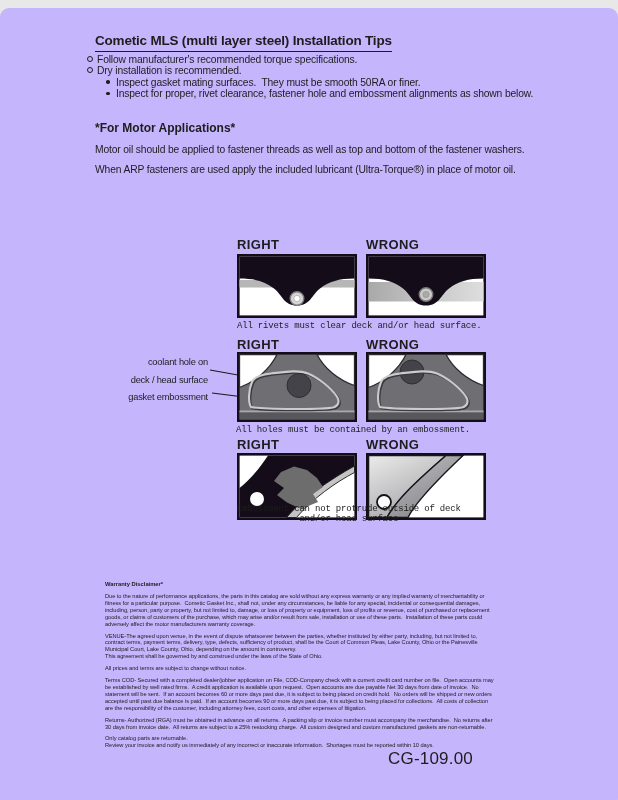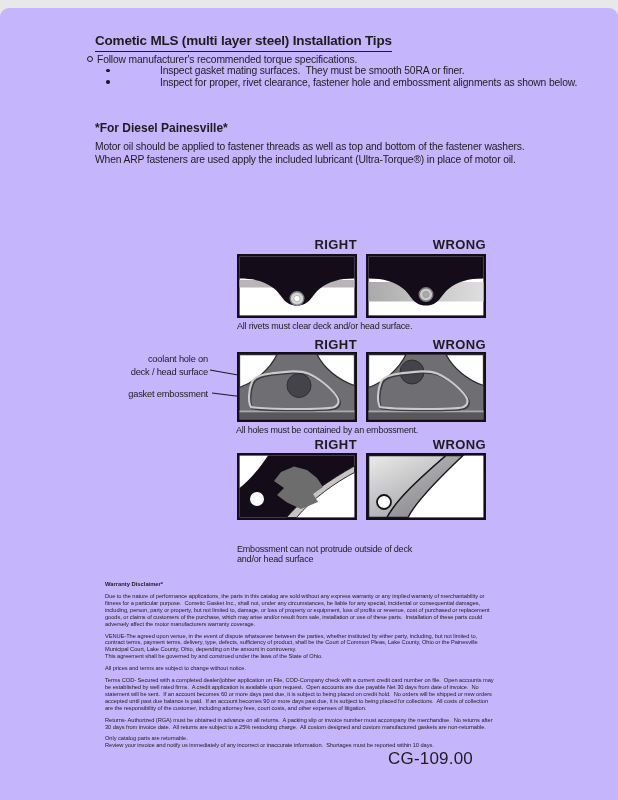--- a/index.html
+++ b/index.html
@@ -8,65 +8,69 @@
     font-family:"Liberation Sans",sans-serif;color:#1d1d1d;overflow:hidden;border-radius:9px;
   }
   .abs{position:absolute;}
   
   .title{
     left:95px;top:25px;font-size:13.5px;font-weight:bold;letter-spacing:-0.2px;
     border-bottom:1.7px solid #1d1d1d;padding-bottom:2.5px;white-space:pre;
   }
   .tips{left:87px;top:45px;}
   .tip-row{display:flex;align-items:flex-end;height:11.6px;font-size:10.3px;letter-spacing:-0.15px;white-space:pre;}
-  .tip-row.sub{margin-left:19px;gap:44px;}
+  .tip-row.sub{margin-left:19px;}
   .marker{flex:0 0 10px;display:flex;align-items:center;height:11.6px;}
   .ring{width:4px;height:4px;border:1px solid #1d1d1d;border-radius:50%;}
   .dot{width:3.6px;height:3.6px;background:#1d1d1d;border-radius:50%;}
   
   .diesel-h{left:95px;top:113px;font-size:12px;font-weight:bold;white-space:pre;}
-  .body-p{font-size:10.3px;line-height:13px;letter-spacing:-0.15px;white-space:pre;}
+  .body-p{font-size:10.3px;line-height:20px;letter-spacing:-0.15px;white-space:pre;}
   .p1{left:95px;top:132px;}
   .p2{left:95px;top:162px;}
   .p3{left:95px;top:204px;}
   
-  .hdr{width:120px;text-align:right;font-size:13px;font-weight:600;letter-spacing:0.4px;white-space:pre;}
-  .caption{font-size:9px;font-weight:500;letter-spacing:-0.2px;line-height:10.3px;white-space:pre;}
+  .hdr{width:120px;text-align:left;font-size:13px;font-weight:600;letter-spacing:0.4px;white-space:pre;}
+  .caption{font-size:9px;font-weight:500;letter-spacing:-0.2px;line-height:10.3px;white-space:pre;font-family:Liberation Mono, monospace;}
   .panel{width:120px;}
-  .dlabel{font-size:9.3px;line-height:13px;letter-spacing:-0.2px;text-align:right;white-space:pre;}
+  .dlabel{font-size:9.3px;line-height:18px;letter-spacing:-0.2px;text-align:right;white-space:pre;}
   
   .legal{left:105px;top:573px;width:460px;}
   .legal h4{margin:0 0 6px 0;font-size:5.8px;font-weight:bold;}
   .legal p{margin:0 0 5px 0;font-size:5.7px;line-height:6.9px;letter-spacing:-0.05px;white-space:pre;}
   .pagenum{left:388px;top:741px;font-size:17px;letter-spacing:0.2px;white-space:pre;}
   svg{display:block;}
 </style>
 </head>
 <body>
 
 <div class="page">
 
   <div class="abs title">Cometic MLS (multi layer steel) Installation Tips</div>
 
   <div class="abs tips">
     <div class="tip-row">
       <span class="marker"><span class="ring"></span></span>
       <span>Follow manufacturer's recommended torque specifications.</span>
     </div>
+    <div class="tip-row">
+      <span class="marker"><span class="ring"></span></span>
+      <span>Dry installation is recommended.</span>
+    </div>
     <div class="tip-row sub">
       <span class="marker"><span class="dot"></span></span>
       <span>Inspect gasket mating surfaces.  They must be smooth 50RA or finer.</span>
     </div>
     <div class="tip-row sub">
       <span class="marker"><span class="dot"></span></span>
       <span>Inspect for proper, rivet clearance, fastener hole and embossment alignments as shown below.</span>
     </div>
   </div>
 
-  <div class="abs diesel-h">*For Diesel Painesville*</div>
+  <div class="abs diesel-h">*For Motor Applications*</div>
   <div class="abs body-p p1">Motor oil should be applied to fastener threads as well as top and bottom of the fastener washers.
 When ARP fasteners are used apply the included lubricant (Ultra-Torque®) in place of motor oil.</div>
 
   <div class="abs hdr" style="left:237px;top:229px;">RIGHT</div>
   <div class="abs hdr" style="left:366px;top:229px;">WRONG</div>
 
   <svg class="abs panel" style="left:237px;top:246px;" width="120" height="64" viewBox="0 0 120 64">
     <rect x="1.3" y="1.3" width="117.4" height="61.4" fill="#ffffff" stroke="#140c18" stroke-width="2.6"></rect>
     <rect x="2.5" y="26" width="115" height="7.5" fill="#b6b6b6"></rect>
     <path d="M2.5,2.5 H117.5 V24.5 C102,24.5 92,27.5 83,34.5 C74.5,41 73.5,51.5 60,51.5 C46.5,51.5 45.5,41 37,34.5 C28,27.5 18,24.5 2.5,24.5 Z" fill="#140c18"></path>
@@ -148,21 +152,21 @@
         <stop offset="0" stop-color="#bcbcc0"></stop>
           <stop offset="1" stop-color="#7e7e83"></stop>
       </linearGradient>
     </defs>
     <rect x="1.3" y="1.3" width="117.4" height="64.4" fill="#ffffff" stroke="#140c18" stroke-width="2.6"></rect>
     <path d="M2.5,2.5 H80 C53,26 31,46 21,64.5 H2.5 Z" fill="url(#g-r3)" stroke="#17171b" stroke-width="1.5"></path>
     <path d="M80,2.5 H97 C70,28 49,50 42,64.5 H21 C31,46 53,26 80,2.5 Z" fill="url(#g-r3b)" stroke="#17171b" stroke-width="1.4"></path>
     <circle cx="18" cy="49" r="7" fill="#ffffff" stroke="#141418" stroke-width="1.8"></circle>
   </svg>
 
-  <div class="abs caption" style="left:237px;top:536px;">Embossment can not protrude outside of deck
+  <div class="abs caption" style="left:237px;top:496px;text-align:center;">Embossment can not protrude outside of deck
 and/or head surface</div>
 
   <div class="abs legal">
     <h4>Warranty Disclaimer*</h4>
     <p>Due to the nature of performance applications, the parts in this catalog are sold without any express warranty or any implied warranty of merchantability or
 fitness for a particular purpose.  Cometic Gasket Inc., shall not, under any circumstances, be liable for any special, incidental or consequential damages,
 including, person, party or property, but not limited to, damage, or loss of property or equipment, loss of profits or revenue, cost of purchased or replacement
 goods, or claims of customers of the purchase, which may arise and/or result from sale, installation or use of these parts.  Installation of these parts could
 adversely affect the motor manufacturers warranty coverage.</p>
     <p>VENUE-The agreed upon venue, in the event of dispute whatsoever between the parties, whether instituted by either party, including, but not limited to,

